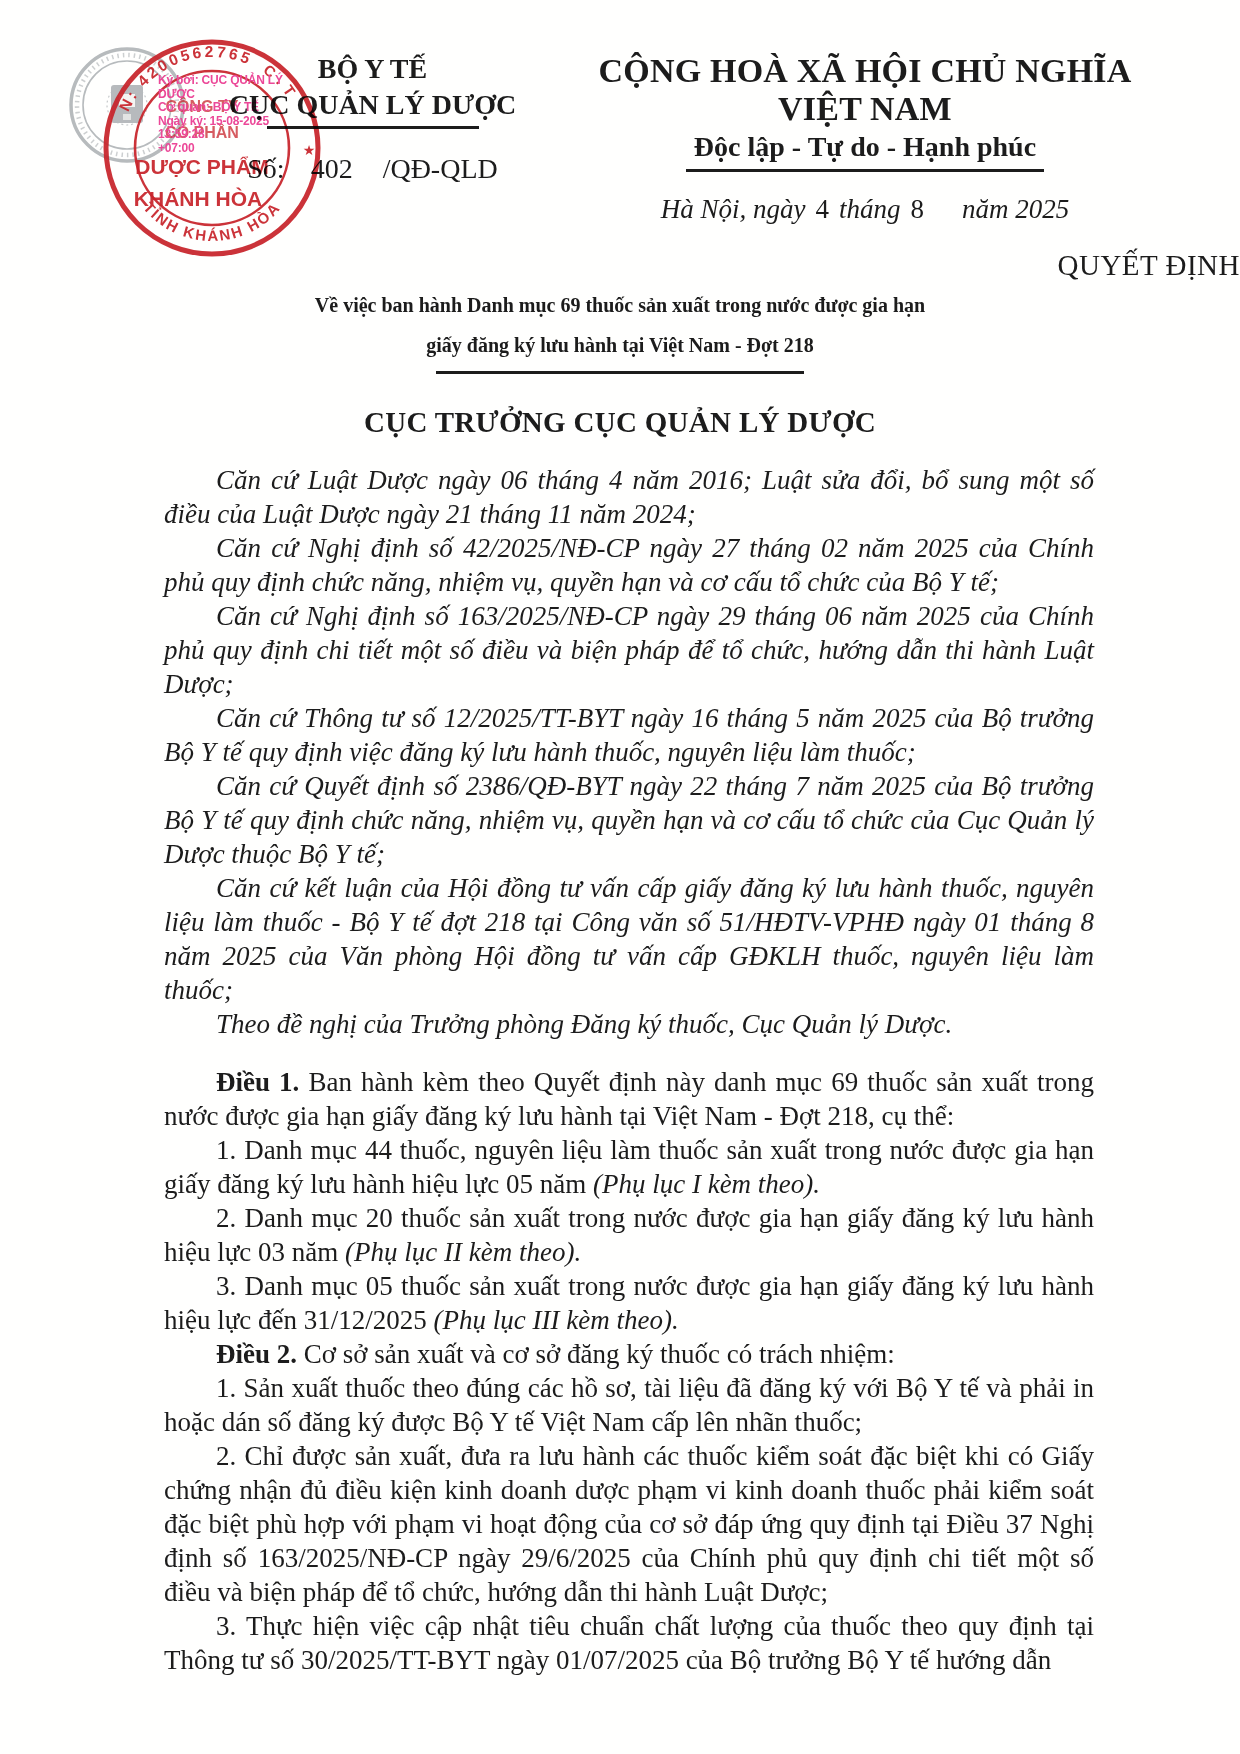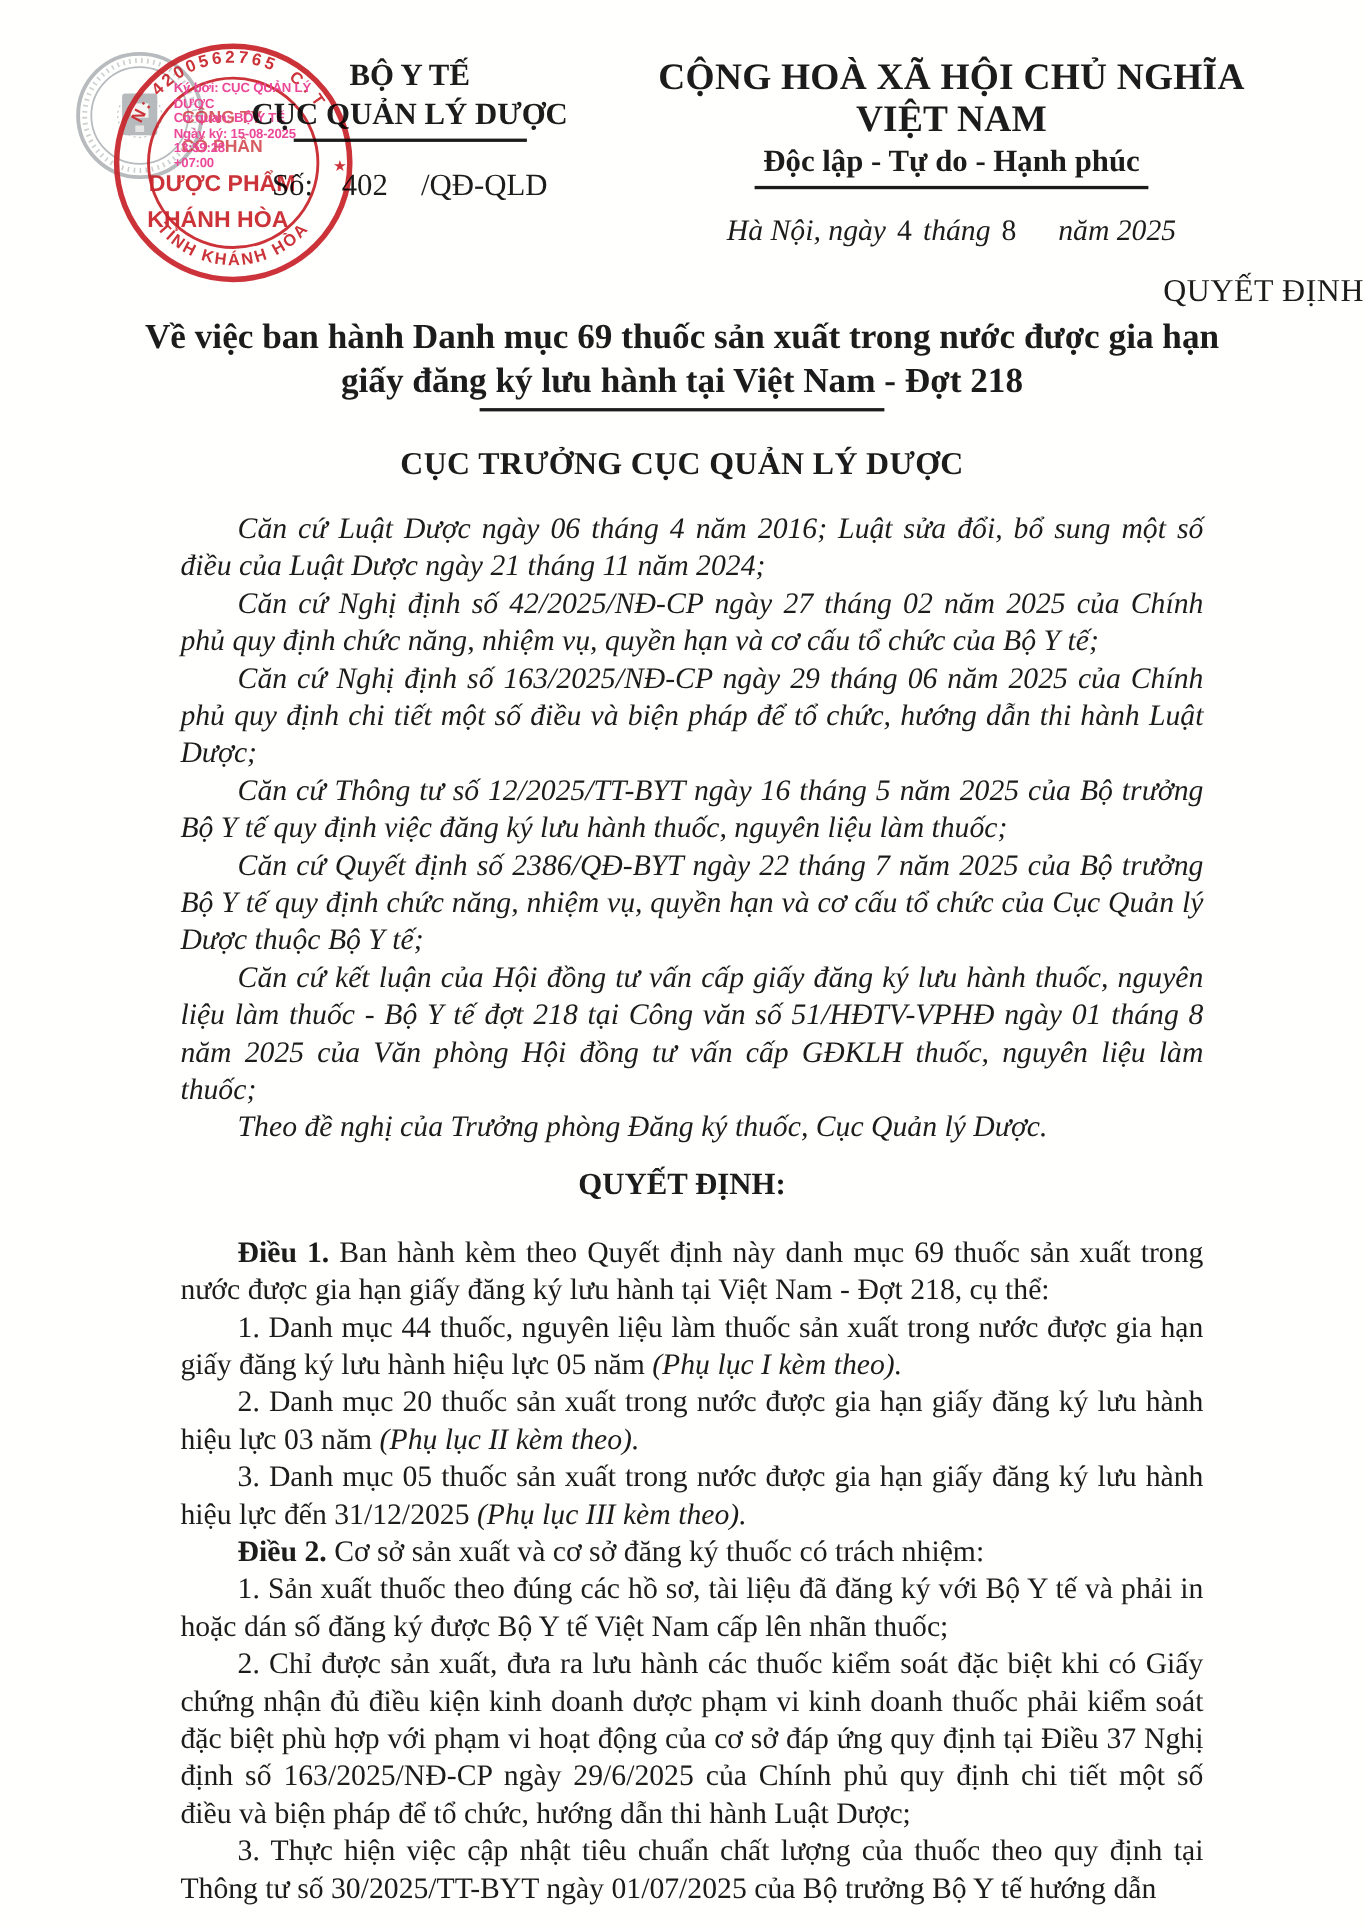--- a/index.html
+++ b/index.html
@@ -34,21 +34,21 @@
   .stamp-layer svg{position:absolute;left:0;top:0;}
   .sig-text{
     position:absolute;left:106px;top:40px;width:134px;
     font-family:"Liberation Sans","DejaVu Sans",sans-serif;
     font-size:12px;font-weight:700;line-height:13.5px;color:#ec4899;
     letter-spacing:-.2px;
   }
   
   .title-block{margin-top:20px;text-align:center;position:relative;z-index:2;}
   .decision-kind{font-size:29px;font-weight:normal;line-height:40px;letter-spacing:.5px;text-align:right;}
-  .decision-sub{font-size:32px;font-weight:bold;line-height:40px;}
+  .decision-sub{font-size:20px;font-weight:bold;line-height:40px;}
   .rule-title{width:368px;border-bottom:3px solid #1c1c1c;margin:6px auto 0;}
   .authority{margin-top:32px;text-align:center;font-size:29px;font-weight:bold;letter-spacing:.3px;}
   
   .bodytext{margin:24px 146px 0 164px;}
   .bodytext p{margin:0;font-size:27px;line-height:34px;text-align:justify;text-indent:52px;}
   .preamble p{font-style:italic;}
   .decree-heading{text-align:center;font-size:28px;font-weight:bold;margin:16px 0 14px;line-height:40px;}
   .lead{font-weight:bold;}
   .note{font-style:italic;}
 </style>
@@ -138,21 +138,20 @@
   <div class="bodytext preamble">
     <p>Căn cứ Luật Dược ngày 06 tháng 4 năm 2016; Luật sửa đổi, bổ sung một số điều của Luật Dược ngày 21 tháng 11 năm 2024;</p>
     <p>Căn cứ Nghị định số 42/2025/NĐ-CP ngày 27 tháng 02 năm 2025 của Chính phủ quy định chức năng, nhiệm vụ, quyền hạn và cơ cấu tổ chức của Bộ Y tế;</p>
     <p>Căn cứ Nghị định số 163/2025/NĐ-CP ngày 29 tháng 06 năm 2025 của Chính phủ quy định chi tiết một số điều và biện pháp để tổ chức, hướng dẫn thi hành Luật Dược;</p>
     <p>Căn cứ Thông tư số 12/2025/TT-BYT ngày 16 tháng 5 năm 2025 của Bộ trưởng Bộ Y tế quy định việc đăng ký lưu hành thuốc, nguyên liệu làm thuốc;</p>
     <p>Căn cứ Quyết định số 2386/QĐ-BYT ngày 22 tháng 7 năm 2025 của Bộ trưởng Bộ Y tế quy định chức năng, nhiệm vụ, quyền hạn và cơ cấu tổ chức của Cục Quản lý Dược thuộc Bộ Y tế;</p>
     <p>Căn cứ kết luận của Hội đồng tư vấn cấp giấy đăng ký lưu hành thuốc, nguyên liệu làm thuốc - Bộ Y tế đợt 218 tại Công văn số 51/HĐTV-VPHĐ ngày 01 tháng 8 năm 2025 của Văn phòng Hội đồng tư vấn cấp GĐKLH thuốc, nguyên liệu làm thuốc;</p>
     <p>Theo đề nghị của Trưởng phòng Đăng ký thuốc, Cục Quản lý Dược.</p>
   </div>
 
-  <div class="decree-heading">QUYẾT ĐỊNH:</div>
 
   <div class="bodytext">
     <p><span class="lead">Điều 1.</span> <span>Ban hành kèm theo Quyết định này danh mục 69 thuốc sản xuất trong nước được gia hạn giấy đăng ký lưu hành tại Việt Nam - Đợt 218, cụ thể:</span></p>
     <p><span>1. Danh mục 44 thuốc, nguyên liệu làm thuốc sản xuất trong nước được gia hạn giấy đăng ký lưu hành hiệu lực 05 năm</span> <span class="note">(Phụ lục I kèm theo).</span></p>
     <p><span>2. Danh mục 20 thuốc sản xuất trong nước được gia hạn giấy đăng ký lưu hành hiệu lực 03 năm</span> <span class="note">(Phụ lục II kèm theo).</span></p>
     <p><span>3. Danh mục 05 thuốc sản xuất trong nước được gia hạn giấy đăng ký lưu hành hiệu lực đến 31/12/2025</span> <span class="note">(Phụ lục III kèm theo).</span></p>
     <p><span class="lead">Điều 2.</span> <span>Cơ sở sản xuất và cơ sở đăng ký thuốc có trách nhiệm:</span></p>
     <p>1. Sản xuất thuốc theo đúng các hồ sơ, tài liệu đã đăng ký với Bộ Y tế và phải in hoặc dán số đăng ký được Bộ Y tế Việt Nam cấp lên nhãn thuốc;</p>
     <p>2. Chỉ được sản xuất, đưa ra lưu hành các thuốc kiểm soát đặc biệt khi có Giấy chứng nhận đủ điều kiện kinh doanh dược phạm vi kinh doanh thuốc phải kiểm soát đặc biệt phù hợp với phạm vi hoạt động của cơ sở đáp ứng quy định tại Điều 37 Nghị định số 163/2025/NĐ-CP ngày 29/6/2025 của Chính phủ quy định chi tiết một số điều và biện pháp để tổ chức, hướng dẫn thi hành Luật Dược;</p>
     <p>3. Thực hiện việc cập nhật tiêu chuẩn chất lượng của thuốc theo quy định tại Thông tư số 30/2025/TT-BYT ngày 01/07/2025 của Bộ trưởng Bộ Y tế hướng dẫn</p>

